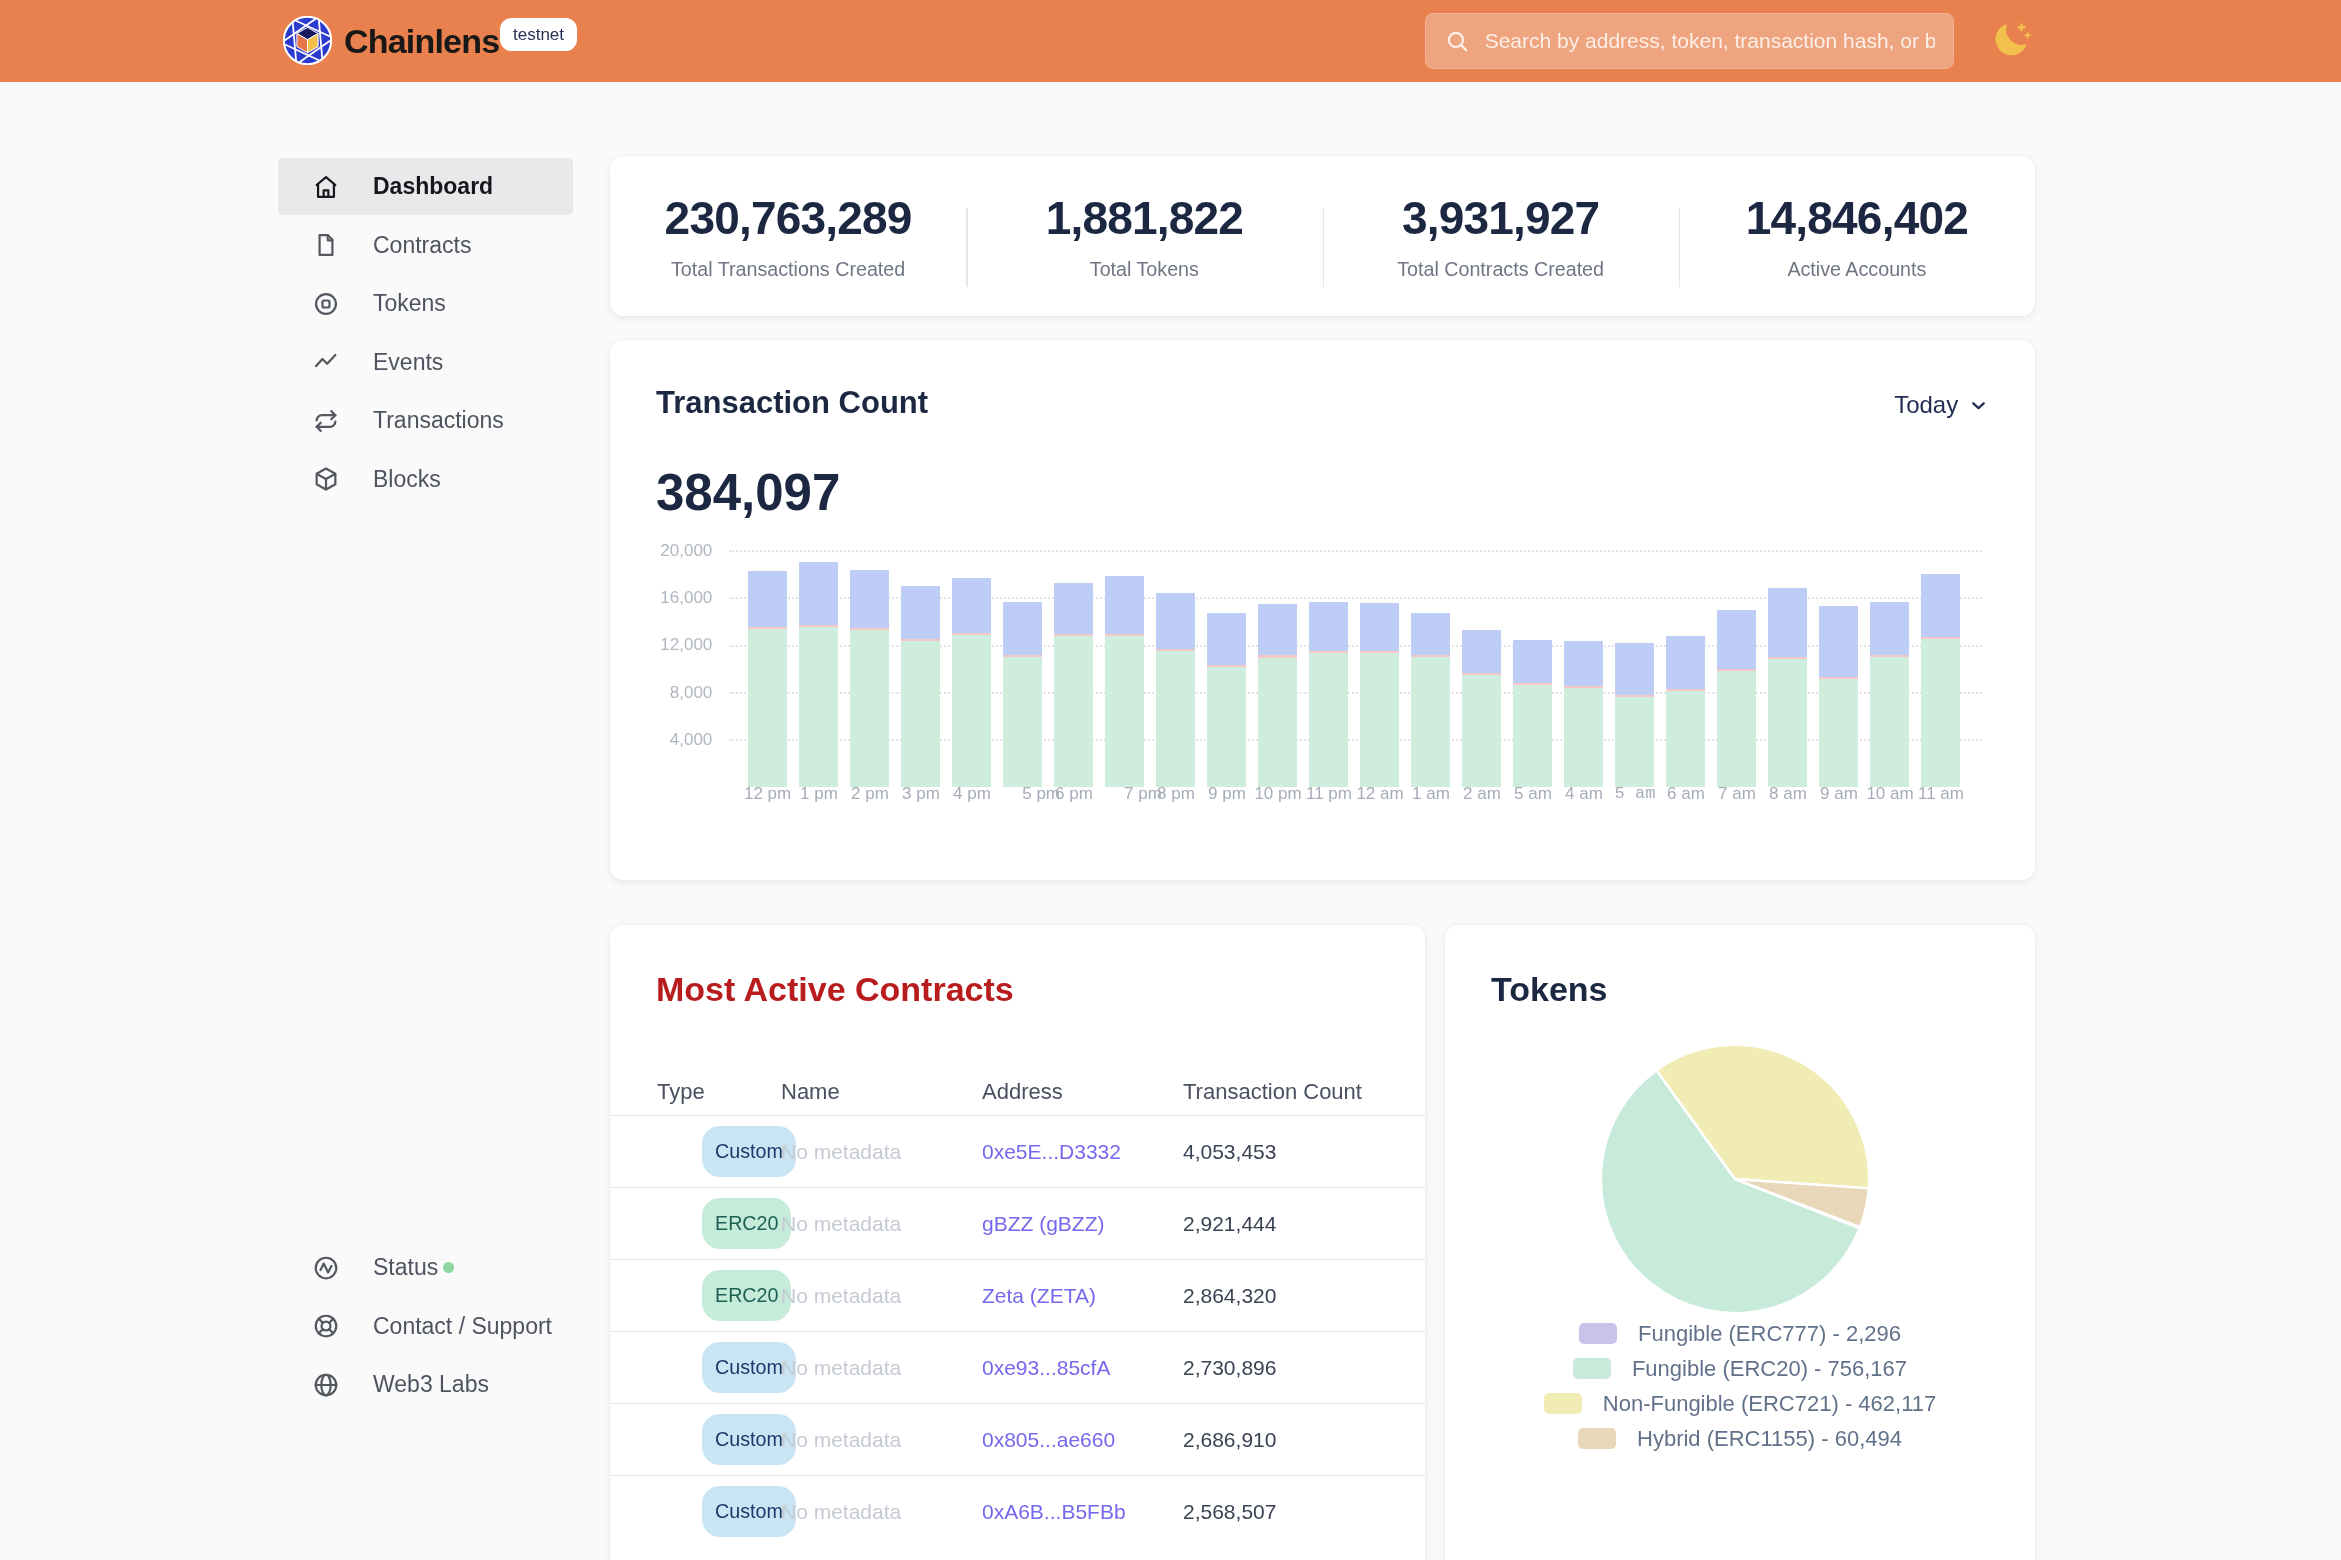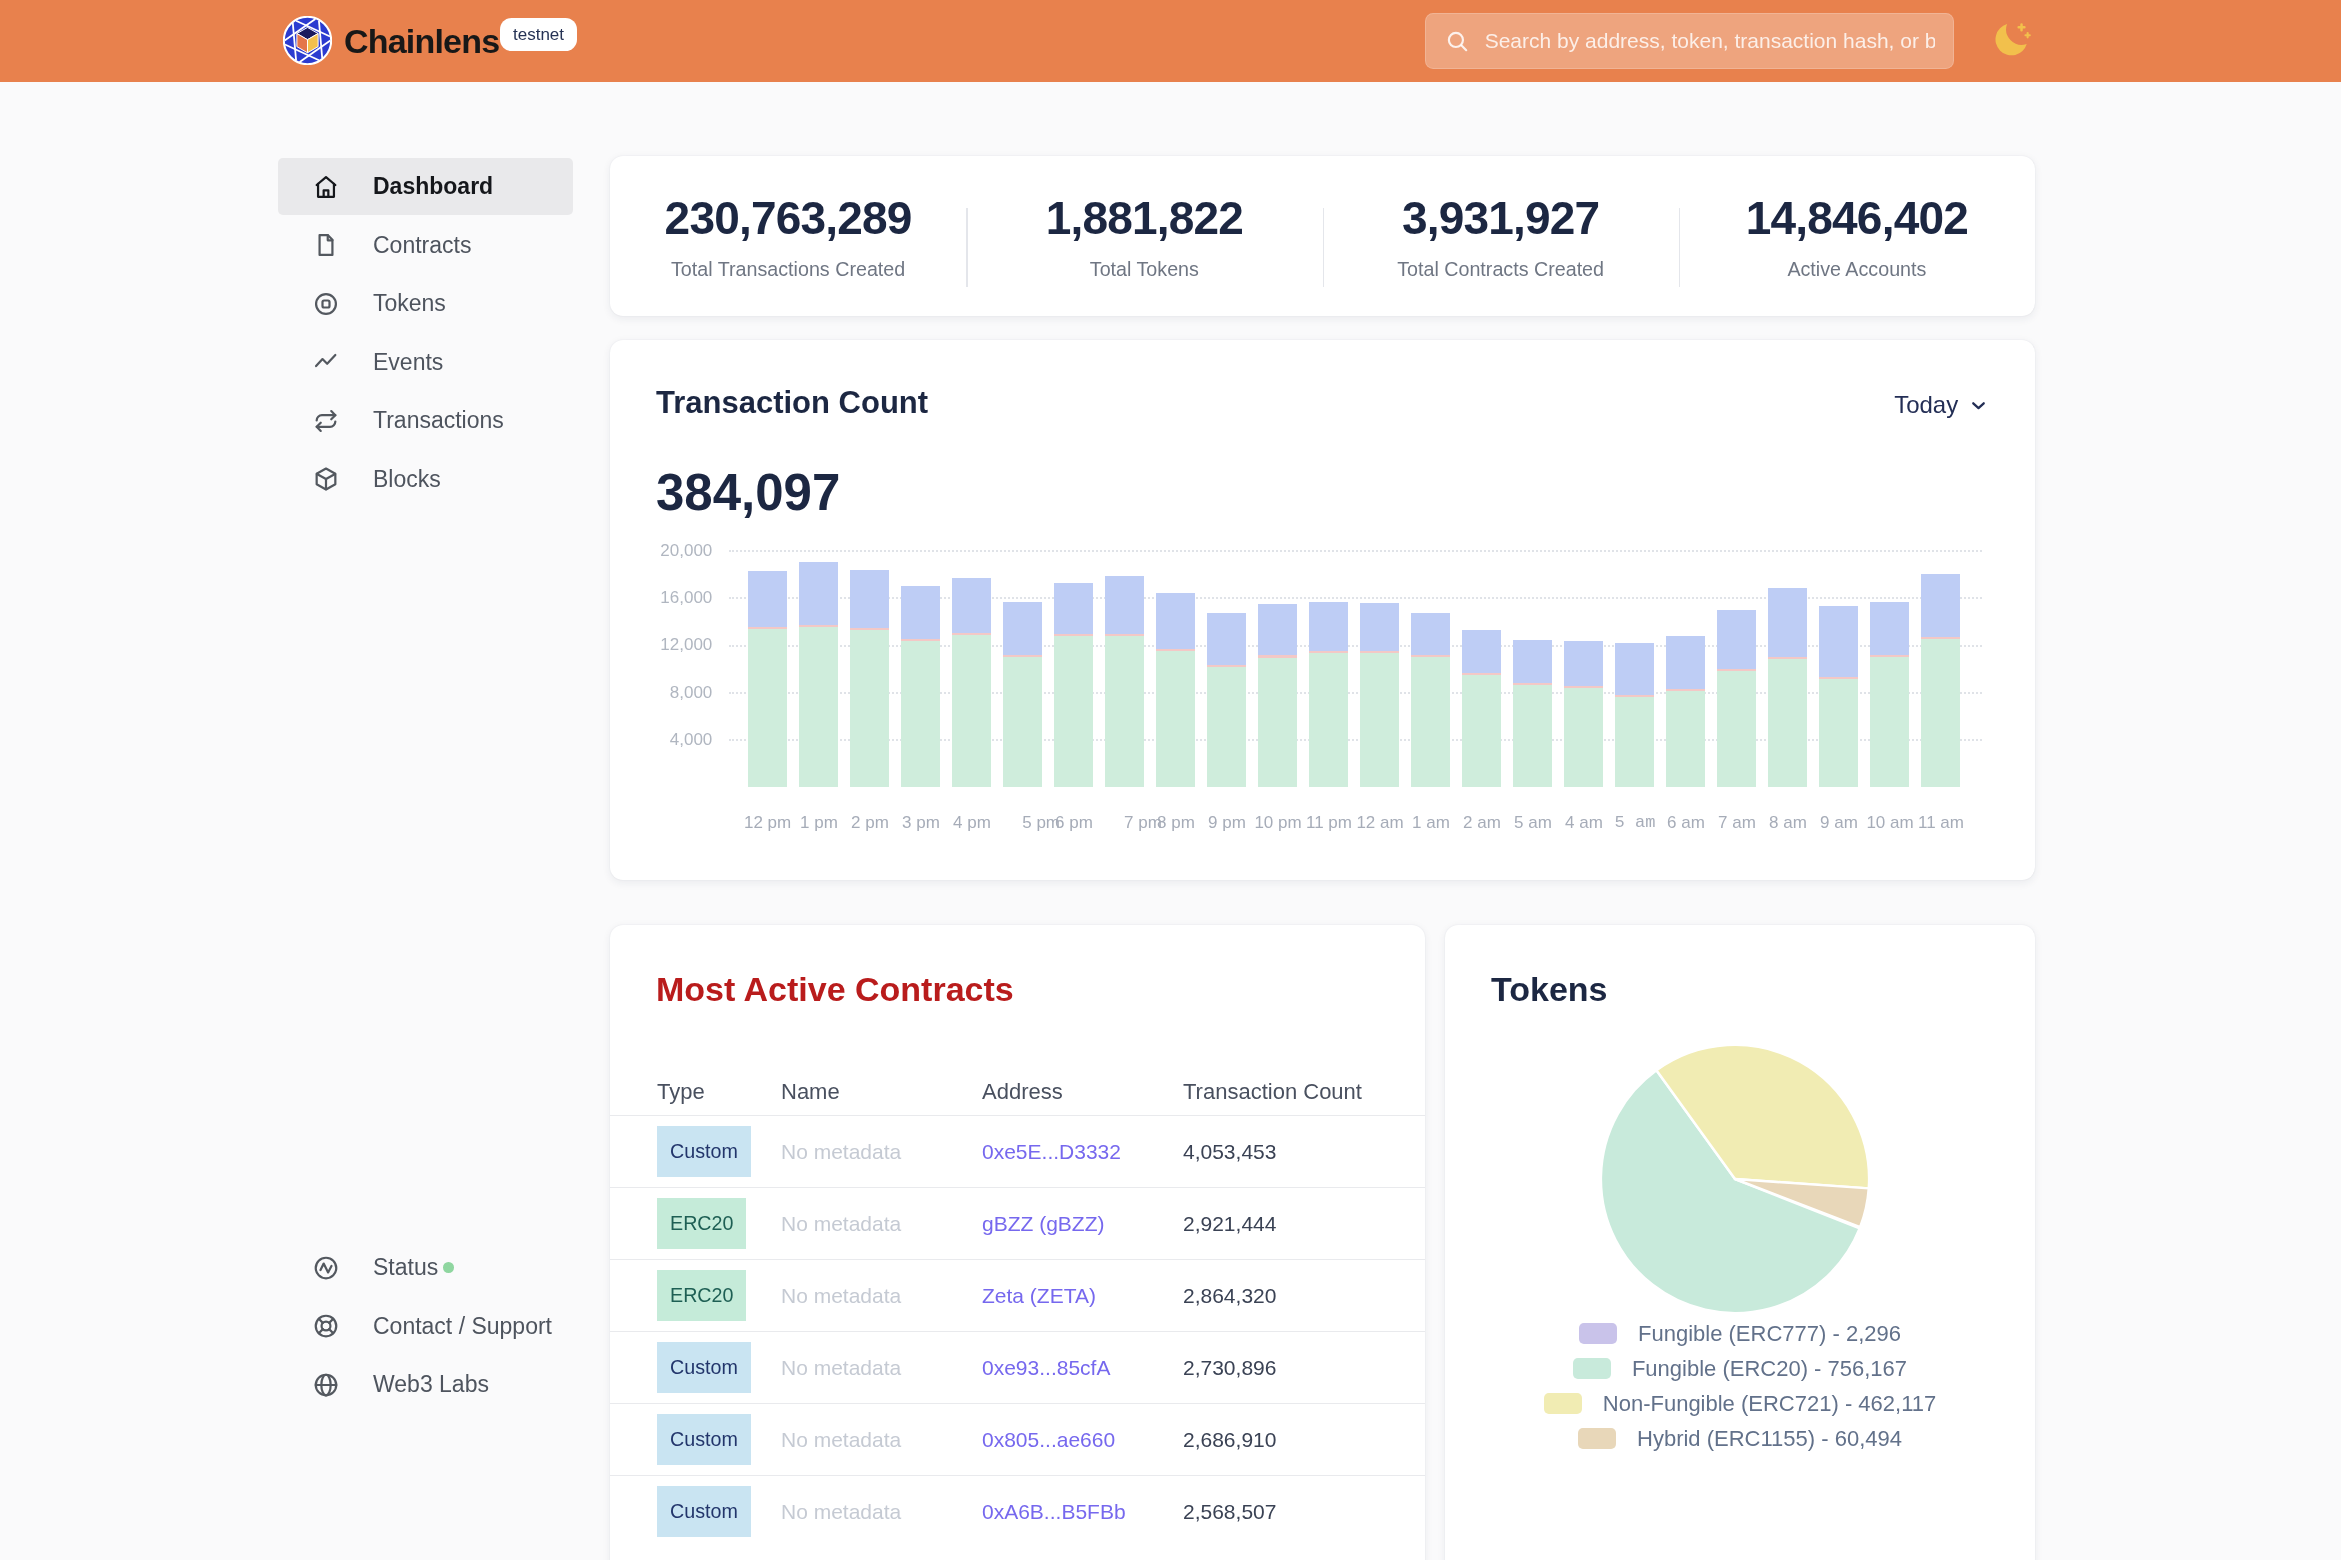--- a/index.html
+++ b/index.html
@@ -54,31 +54,31 @@
            font-size:24px; font-weight:500; color:#232E55; }
   #tx-total { position:absolute; left:46px; top:123px; font-size:51px; font-weight:700; color:#1C2742; }
   #y-labels { position:absolute; left:12.3px; top:210px; width:90px; height:237px; }
   .ytick { position:absolute; right:0; width:90px; height:23px; line-height:23px; text-align:right;
            font-size:17px; color:#B0B6C0; }
   #plot-area { position:absolute; left:119px; top:210px; width:1253px; height:237px; }
   .gridline { position:absolute; left:0; right:0; height:0; border-top:2.5px dotted rgba(203,208,217,0.6); }
   .bar { position:absolute; bottom:0; width:39px; display:flex; flex-direction:column;
            justify-content:flex-end; }
   .bar .seg { width:100%; }
-  #x-labels { position:absolute; left:119px; top:473px; width:1253px; height:24.6px; }
+  #x-labels { position:absolute; left:119px; top:444px; width:1253px; height:24.6px; }
   .xtick { position:absolute; width:74px; text-align:center; font-size:17px; color:#A6ACB8; }
   
   #contracts-card { left:610px; top:925px; width:815px; height:737px; }
   #contracts-title { position:absolute; left:46px; top:45px; font-size:34px; font-weight:700; color:#b91c1c; }
   #contracts-table { position:absolute; left:0; top:143px; right:0; }
   .trow { display:grid; grid-template-columns:124px 201px 201px auto; align-items:center;
            padding-left:47px; padding-right:33px; }
   .trow.head { height:47px; font-size:22px; color:#49505F; }
   .trow.body { height:72px; border-top:1.6px solid #E9EAED; font-size:21px; }
-  .badge { display:inline-block; padding:14px 13px; border-radius:0; font-size:19.7px; font-weight:500; }
+  .badge { display:inline-block; padding:14px 13px; border-radius:18px; font-size:19.7px; font-weight:500;margin-left:45px; }
   .cell-name { color:#C5CAD3; }
   .cell-addr { color:#7668EE; cursor:pointer; }
   .cell-count { color:#3A4254; }
   
   #tokens-card { left:1445px; top:925px; width:590px; height:737px; }
   #tokens-title { position:absolute; left:46px; top:45px; font-size:34px; font-weight:700; color:#1C2742; }
   #pie { position:absolute; left:151px; top:115px; width:278px; height:278px; }
   #legend { position:absolute; left:0; right:0; top:391px; }
   .legend-row { height:35px; display:flex; align-items:center; justify-content:center; }
   .legend-swatch { width:38px; height:20.5px; border-radius:4.9px; margin-right:21px; flex:none; }

